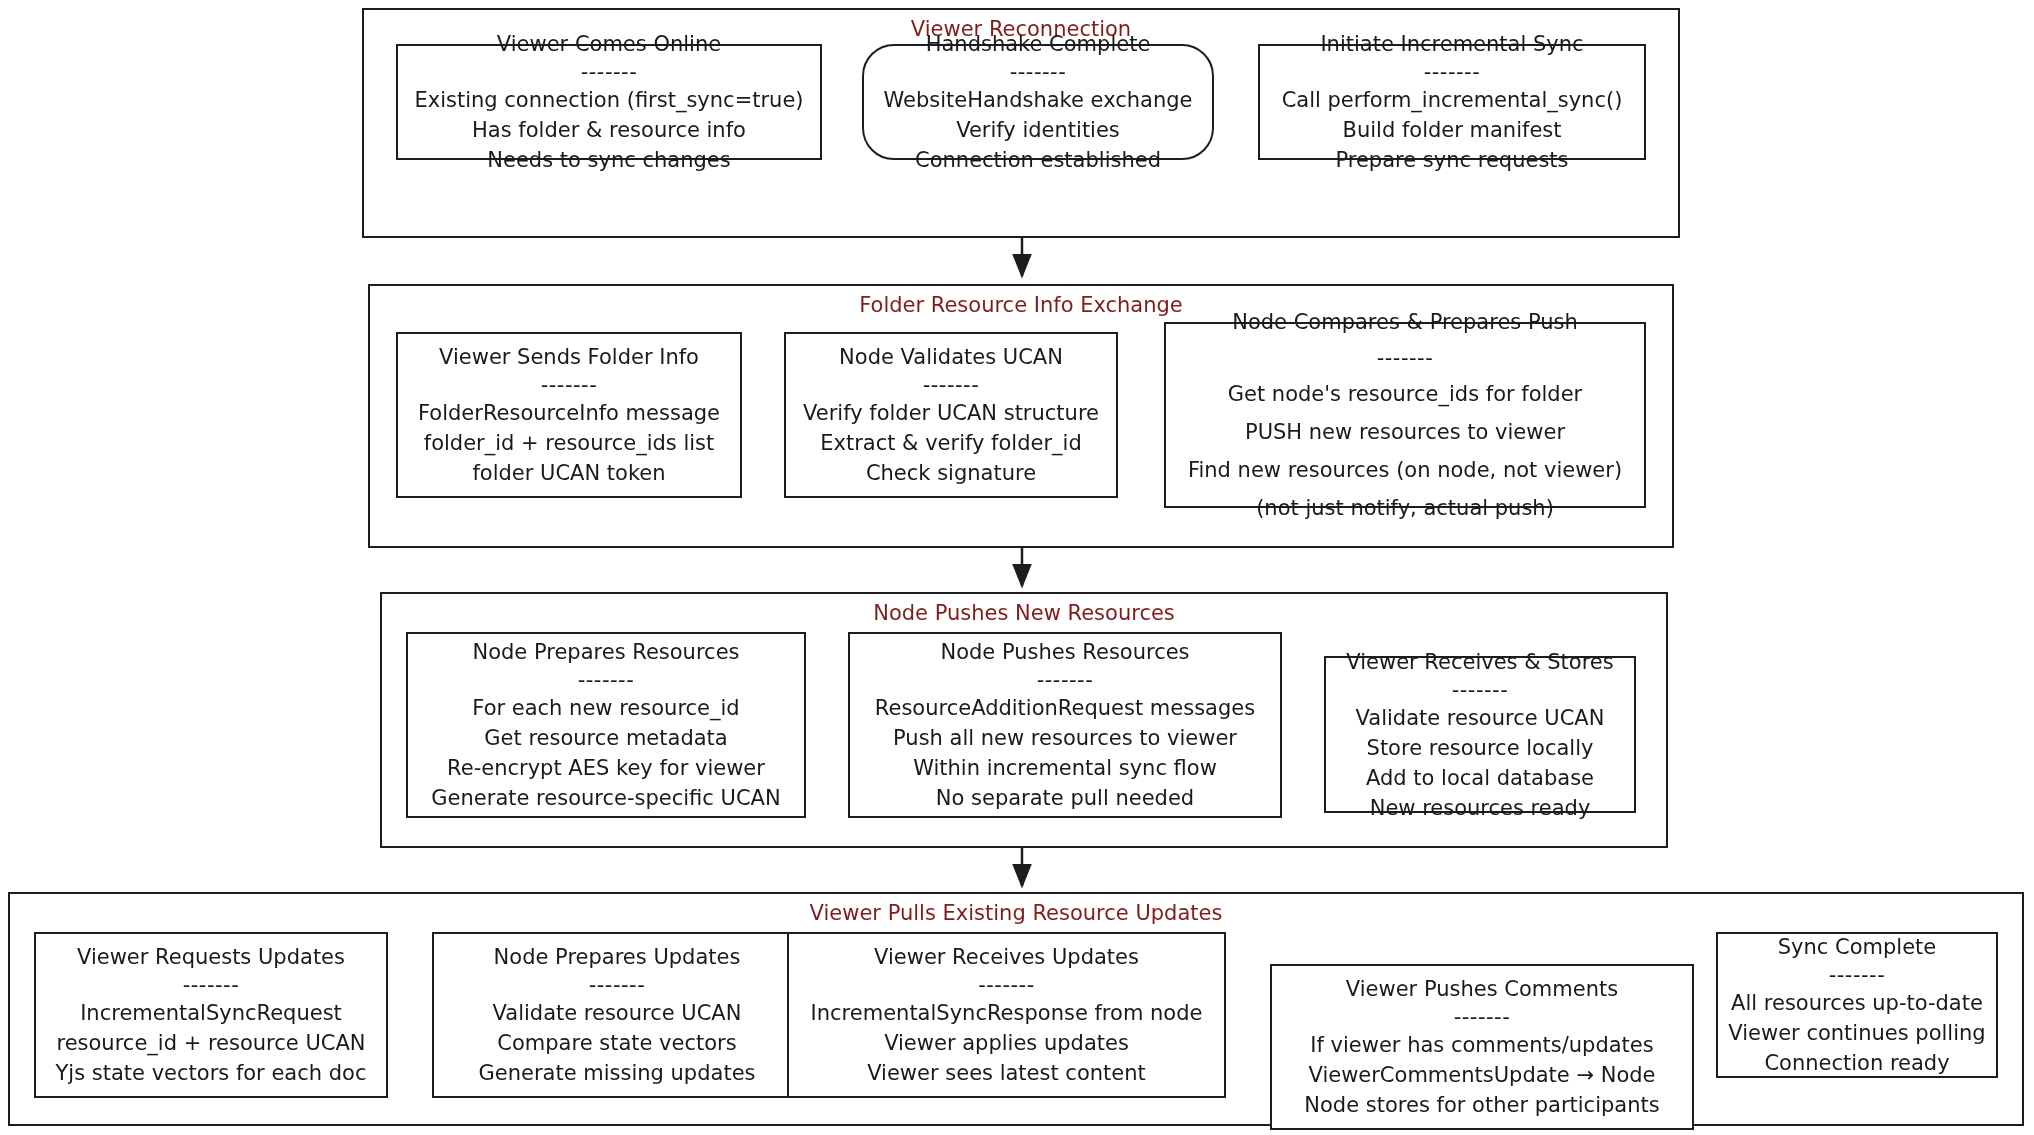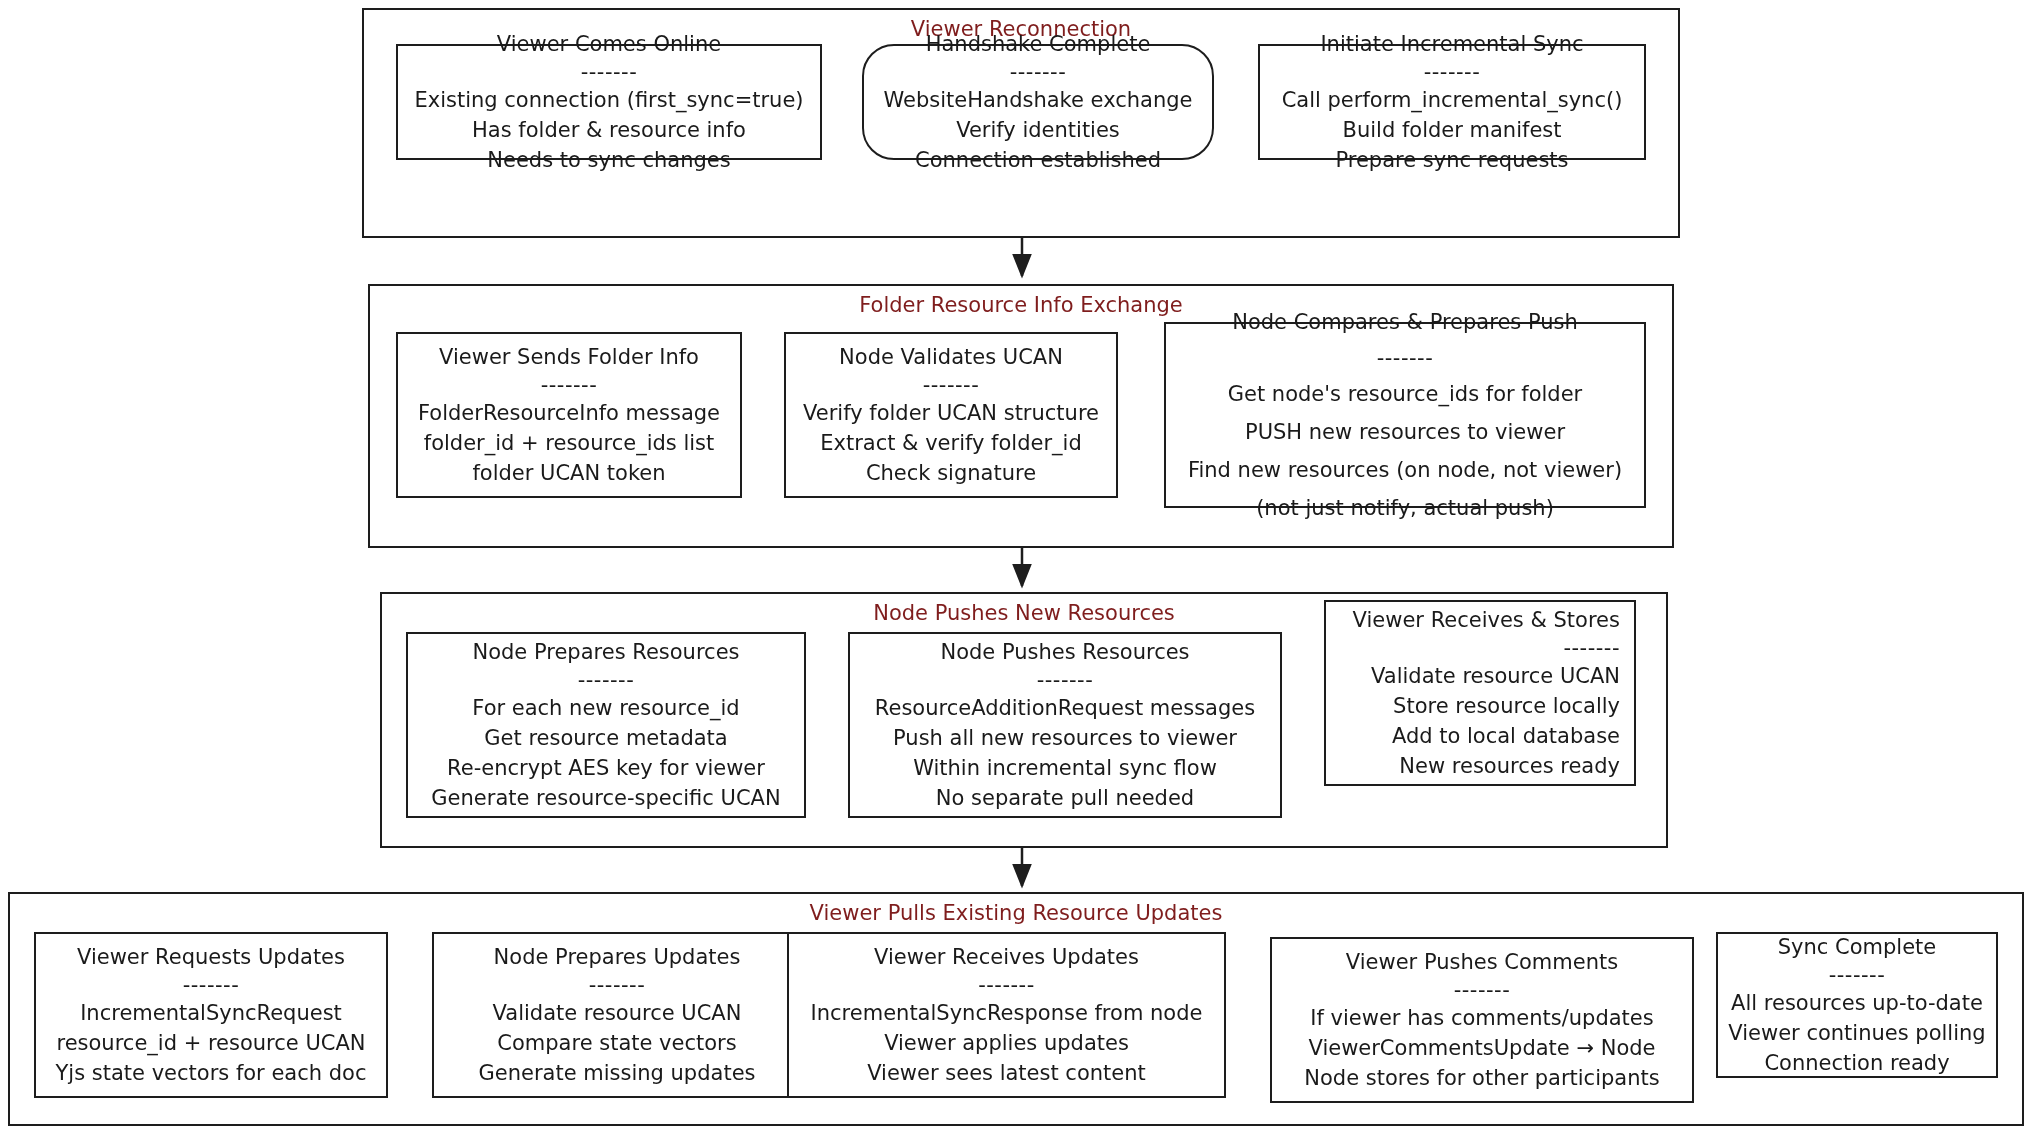--- a/index.html
+++ b/index.html
@@ -185,21 +185,21 @@
 
   <div class="node" style="left:848px; top:632px; width:434px; height:186px;">
     <div class="node-title">Node Pushes Resources</div>
     <div class="node-sep">-------</div>
     <div class="node-line">ResourceAdditionRequest messages</div>
     <div class="node-line">Push all new resources to viewer</div>
     <div class="node-line">Within incremental sync flow</div>
     <div class="node-line">No separate pull needed</div>
   </div>
 
-  <div class="node" style="left:1324px; top:600px; width:312px; height:186px;align-items:flex-end;">
+  <div class="node" style="left:1324px; top:656px; width:312px; height:157px;">
     <div class="node-title">Viewer Receives &amp; Stores</div>
     <div class="node-sep">-------</div>
     <div class="node-line">Validate resource UCAN</div>
     <div class="node-line">Store resource locally</div>
     <div class="node-line">Add to local database</div>
     <div class="node-line">New resources ready</div>
   </div>
 
   <div class="cluster" style="left:8px; top:892px; width:2016px; height:234px;">
     <div class="cluster-title">Viewer Pulls Existing Resource Updates</div>
@@ -222,21 +222,21 @@
   </div>
 
   <div class="node" style="left:787px; top:932px; width:439px; height:166px;">
     <div class="node-title">Viewer Receives Updates</div>
     <div class="node-sep">-------</div>
     <div class="node-line">IncrementalSyncResponse from node</div>
     <div class="node-line">Viewer applies updates</div>
     <div class="node-line">Viewer sees latest content</div>
   </div>
 
-  <div class="node" style="left:1270px; top:937px; width:424px; height:166px;">
+  <div class="node" style="left:1270px; top:964px; width:424px; height:166px;">
     <div class="node-title">Viewer Pushes Comments</div>
     <div class="node-sep">-------</div>
     <div class="node-line">If viewer has comments/updates</div>
     <div class="node-line">ViewerCommentsUpdate → Node</div>
     <div class="node-line">Node stores for other participants</div>
   </div>
 
   <div class="node" style="left:1716px; top:932px; width:282px; height:146px;">
     <div class="node-title">Sync Complete</div>
     <div class="node-sep">-------</div>

